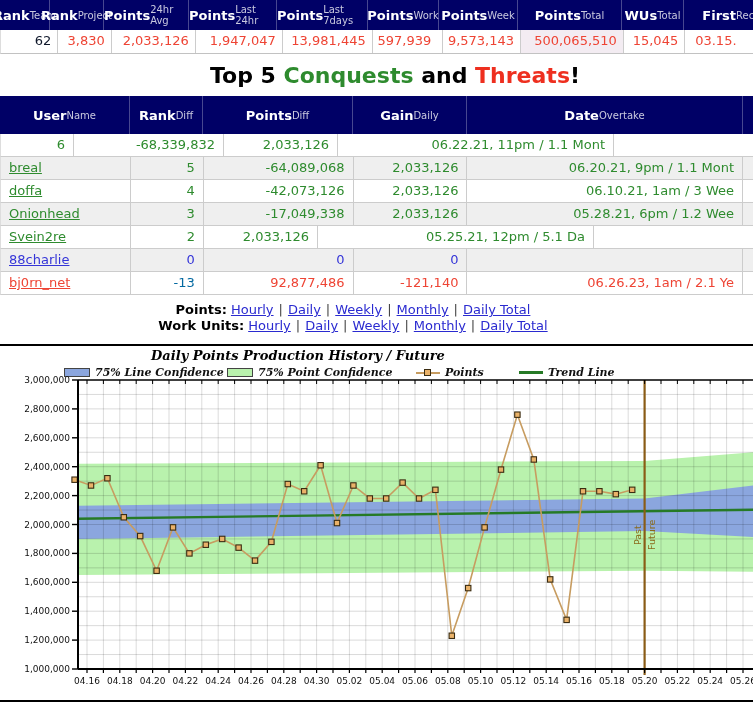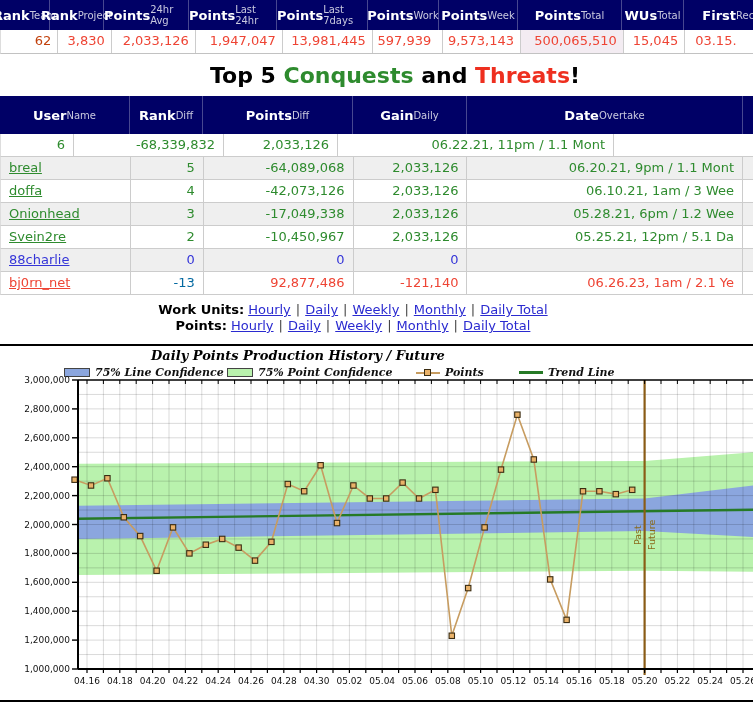--- a/index.html
+++ b/index.html
@@ -105,21 +105,21 @@
         <div class="hcell" style="width: 62px;">
           <div class="h1">WUs</div>
           <div class="h2">Total</div>
         </div>
         <div class="hcell" style="width: 106px;">
           <div class="h1">First</div>
           <div class="h2">Record</div>
         </div>
       </div>
     <div class="vrow" id="t1-row">
-        <div class="vcell" style="width: 58px; color: #c2410c;">62</div>
+        <div class="vcell" style="width: 58px; color: #0f172a;">62</div>
         <div class="vcell" style="width: 54px; color: rgb(238, 68, 52);">3,830</div>
         <div class="vcell" style="width: 85px; color: rgb(238, 68, 52);">2,033,126</div>
         <div class="vcell" style="width: 88px; color: rgb(238, 68, 52);">1,947,047</div>
         <div class="vcell" style="width: 91px; color: rgb(238, 68, 52);">13,981,445</div>
         <div class="vcell" style="width: 71px; color: rgb(238, 68, 52); text-align: center;">597,939</div>
         <div class="vcell" style="width: 79px; color: rgb(238, 68, 52);">9,573,143</div>
         <div class="vcell" style="width: 104px; color: rgb(238, 68, 52); background: rgb(243, 236, 242);">500,065,510</div>
         <div class="vcell" style="width: 62px; color: rgb(238, 68, 52);">15,045</div>
         <div class="vcell left" style="width: 106px; color: rgb(238, 68, 52);">03.15.</div>
       </div>
@@ -179,21 +179,20 @@
           <div class="t2cell user" style="width: 130px;"><a href="#" style="color: rgb(46, 139, 46);">Onionhead</a></div>
           <div class="t2cell num" style="width: 73px; color: rgb(46, 139, 46);">3</div>
           <div class="t2cell num" style="width: 150px; color: rgb(46, 139, 46);">-17,049,338</div>
           <div class="t2cell num" style="width: 114px; color: rgb(46, 139, 46);">2,033,126</div>
           <div class="t2cell date" style="width: 276px; color: rgb(46, 139, 46);">05.28.21, 6pm / 1.2 Wee</div>
           <div class="t2cell" style="width: 47px; border-right: none;"></div>
         </div>
         <div class="t2row" style="background: rgb(255, 255, 255);">
           <div class="t2cell user" style="width: 130px;"><a href="#" style="color: rgb(46, 139, 46);">Svein2re</a></div>
           <div class="t2cell num" style="width: 73px; color: rgb(46, 139, 46);">2</div>
-          <div class="t2cell num" style="width: 150px; color: rgb(46, 139, 46);">-10,450,967</div>
           <div class="t2cell num" style="width: 114px; color: rgb(46, 139, 46);">2,033,126</div>
           <div class="t2cell date" style="width: 276px; color: rgb(46, 139, 46);">05.25.21, 12pm / 5.1 Da</div>
           <div class="t2cell" style="width: 47px; border-right: none;"></div>
         </div>
         <div class="t2row" style="background: rgb(239, 239, 239);">
           <div class="t2cell user" style="width: 130px;"><a href="#" style="color: rgb(53, 53, 216);">88charlie</a></div>
           <div class="t2cell num" style="width: 73px; color: rgb(53, 53, 216);">0</div>
           <div class="t2cell num" style="width: 150px; color: rgb(53, 53, 216);">0</div>
           <div class="t2cell num" style="width: 114px; color: rgb(53, 53, 216);">0</div>
           <div class="t2cell date" style="width: 276px; color: rgb(53, 53, 216);"></div>
@@ -204,22 +203,22 @@
           <div class="t2cell num" style="width: 73px; color: #0369a1;">-13</div>
           <div class="t2cell num" style="width: 150px; color: rgb(238, 68, 52);">92,877,486</div>
           <div class="t2cell num" style="width: 114px; color: rgb(238, 68, 52);">-121,140</div>
           <div class="t2cell date" style="width: 276px; color: rgb(238, 68, 52);">06.26.23, 1am / 2.1 Ye</div>
           <div class="t2cell" style="width: 47px; border-right: none;"></div>
         </div>
       </div>
   </div>
 
   <div class="links" id="links">
+      <div class="line"><span class="lbl">Points:</span><a href="#">Hourly</a><span class="sep">|</span><a href="#">Daily</a><span class="sep">|</span><a href="#">Weekly</a><span class="sep">|</span><a href="#">Monthly</a><span class="sep">|</span><a href="#">Daily Total</a></div>
       <div class="line"><span class="lbl">Work Units:</span><a href="#">Hourly</a><span class="sep">|</span><a href="#">Daily</a><span class="sep">|</span><a href="#">Weekly</a><span class="sep">|</span><a href="#">Monthly</a><span class="sep">|</span><a href="#">Daily Total</a></div>
-      <div class="line"><span class="lbl">Points:</span><a href="#">Hourly</a><span class="sep">|</span><a href="#">Daily</a><span class="sep">|</span><a href="#">Weekly</a><span class="sep">|</span><a href="#">Monthly</a><span class="sep">|</span><a href="#">Daily Total</a></div>
     </div>
 
   <div class="chart">
     <div class="chart-title">Daily Points Production History / Future</div>
     <div class="legend" id="legend">
         <div class="legend-item" style="left: 64px;">
           <div class="sw sw-box" style="background: rgb(139, 166, 222);"></div>
           <span>75% Line Confidence</span>
         </div>
         <div class="legend-item" style="left: 227px;">

